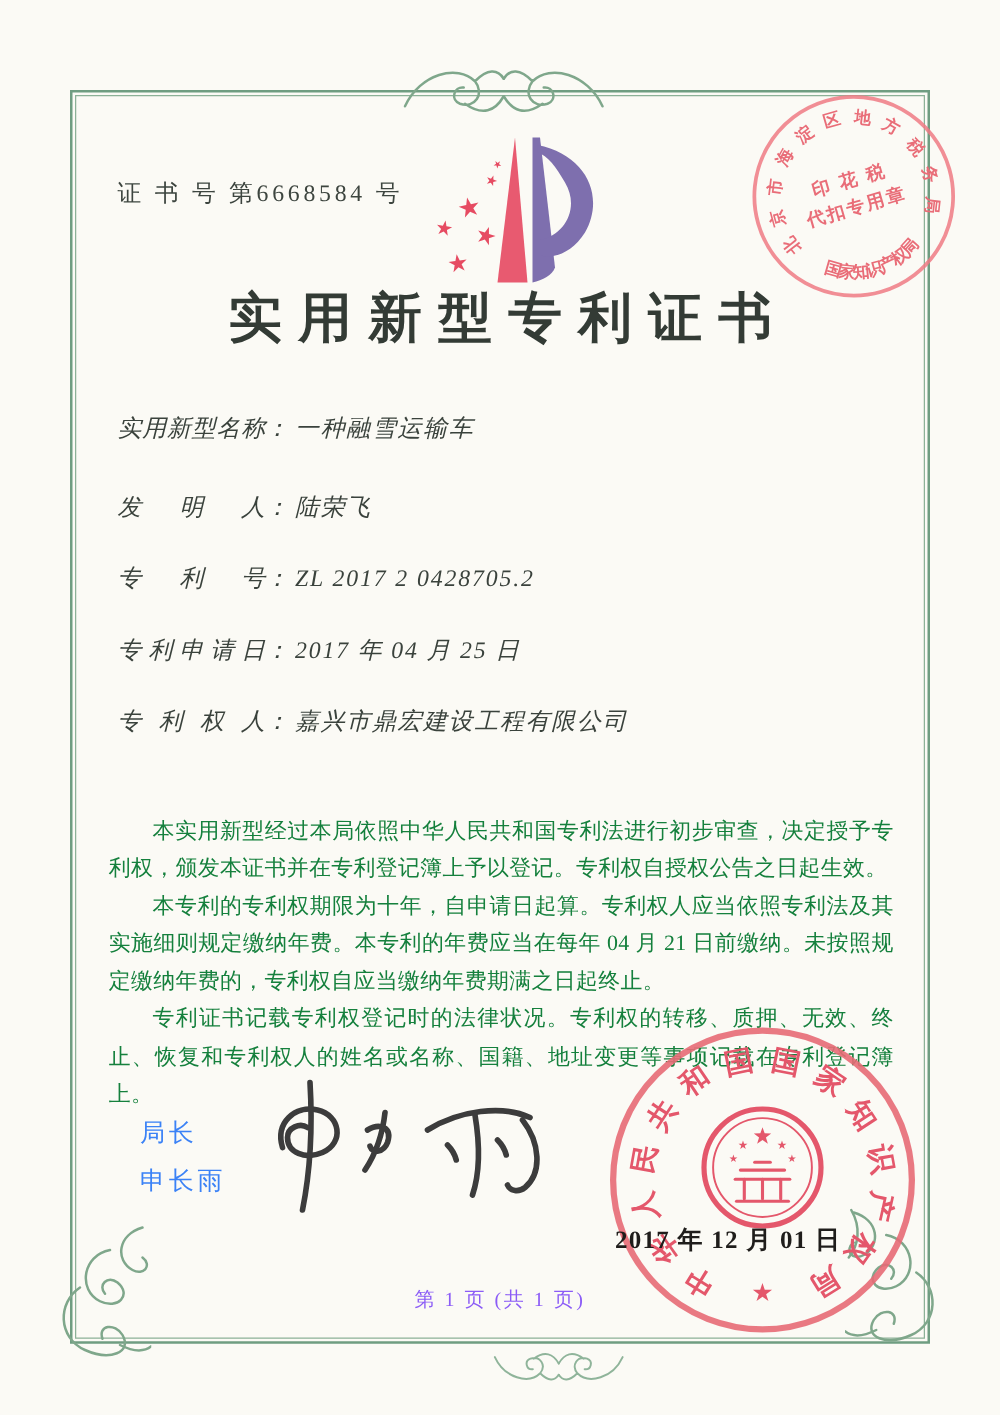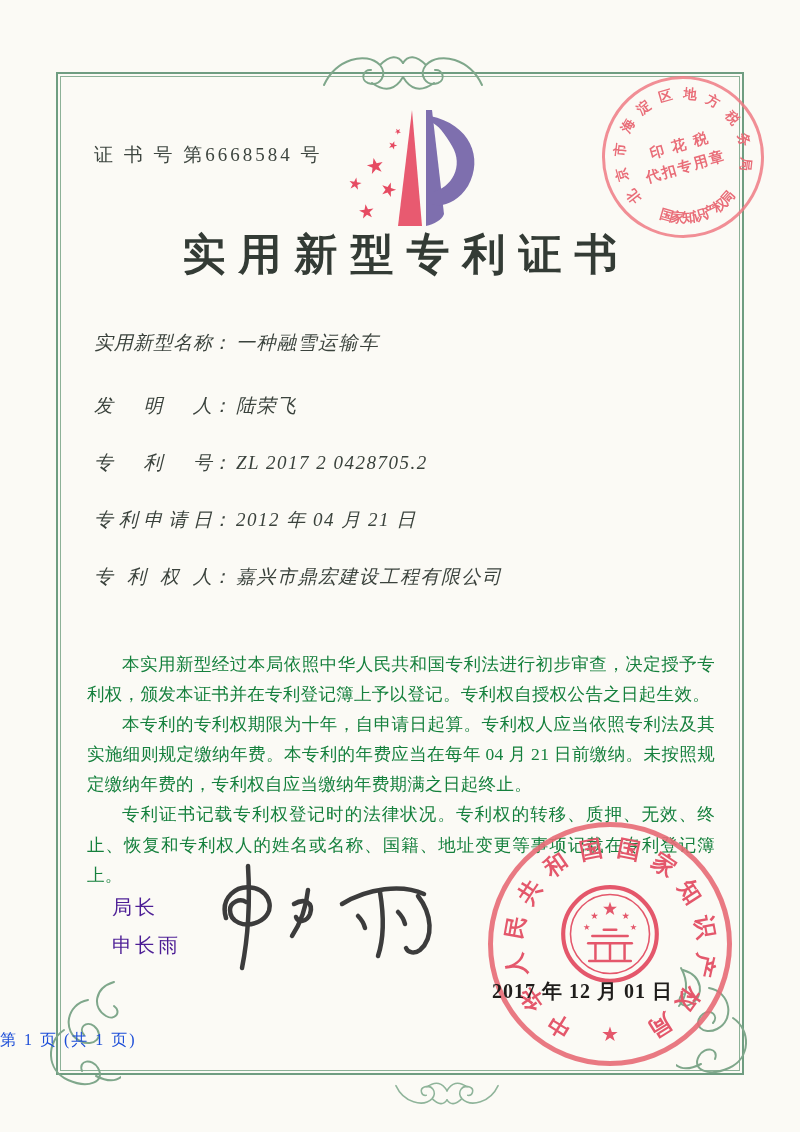--- a/index.html
+++ b/index.html
@@ -26,21 +26,21 @@
   .field.first{height:63px;}
   .lbl{display:inline-block;width:118px;text-align:justify;text-align-last:justify;vertical-align:bottom;}
   .colon{margin-right:5px;}
   .val{letter-spacing:1.5px;}
 
   .paras{position:absolute;left:87px;top:649px;width:628px;font-size:17.5px;
     line-height:1.72;color:#15803d;text-align:justify;}
   .paras p{margin:0;text-indent:2em;letter-spacing:.3px;}
 
   .director{position:absolute;left:112px;top:888px;font-size:20px;line-height:38px;
-    letter-spacing:3px;color:#4c1d95;}
+    letter-spacing:3px;color:#3b82f6;}
 
   .sig{position:absolute;left:196px;top:860px;z-index:3;}
 
   
   .seal-main{position:absolute;left:488px;top:822px;width:244px;height:244px;z-index:5;}
   .seal-ring{position:absolute;inset:0;border:5px solid rgba(231,106,117,.9);border-radius:50%;}
   .seal-arc{position:absolute;inset:0;}
   .seal-arc span{position:absolute;font-size:23px;font-weight:700;color:#e4576b;
     font-family:"Liberation Sans","DejaVu Sans",sans-serif;}
   .seal-star{position:absolute;left:50%;top:calc(50% + 90px);transform:translate(-50%,-50%);
@@ -53,22 +53,22 @@
   .seal-tax{position:absolute;left:602px;top:76px;width:162px;height:162px;
     transform:rotate(-16deg);z-index:5;}
   .tax-ring{position:absolute;inset:0;border:3px solid rgba(239,122,132,.85);border-radius:50%;}
   .tax-arc{position:absolute;inset:0;}
   .tax-arc span{position:absolute;font-size:13.5px;font-weight:600;color:#e96d78;
     font-family:"Liberation Sans","DejaVu Sans",sans-serif;}
   .tax-center{position:absolute;left:0;top:50%;width:100%;transform:translateY(-52%);
     text-align:center;color:#e96d78;font-weight:600;font-size:14.5px;line-height:1.55;
     letter-spacing:2px;font-family:"Liberation Sans","DejaVu Sans",sans-serif;}
 
-  .footer{position:absolute;left:0;top:1030px;width:100%;text-align:left;
-    font-size:16px;color:#1d4ed8;letter-spacing:2px;}
+  .footer{position:absolute;left:0;top:1030px;width:100%;text-align:center;
+    font-size:16px;color:#8b5cf6;letter-spacing:2px;}
 
   .ornament{position:absolute;}
 </style>
 </head>
 <body>
 
 <div class="page">
 
   <div class="frame"></div>
 
@@ -127,21 +127,21 @@
     <div class="field first">
       <span class="lbl">实用新型名称</span><span class="colon">：</span><span class="val">一种融雪运输车</span>
     </div>
     <div class="field">
       <span class="lbl">发明人</span><span class="colon">：</span><span class="val">陆荣飞</span>
     </div>
     <div class="field">
       <span class="lbl">专利号</span><span class="colon">：</span><span class="val">ZL 2017 2 0428705.2</span>
     </div>
     <div class="field">
-      <span class="lbl">专利申请日</span><span class="colon">：</span><span class="val">2012 年 04 月 21 日</span>
+      <span class="lbl">专利申请日</span><span class="colon">：</span><span class="val">2017 年 04 月 25 日</span>
     </div>
     <div class="field">
       <span class="lbl">专利权人</span><span class="colon">：</span><span class="val">嘉兴市鼎宏建设工程有限公司</span>
     </div>
   </div>
 
   <div class="paras">
     <p>本实用新型经过本局依照中华人民共和国专利法进行初步审查，决定授予专利权，颁发本证书并在专利登记簿上予以登记。专利权自授权公告之日起生效。</p>
     <p>本专利的专利权期限为十年，自申请日起算。专利权人应当依照专利法及其实施细则规定缴纳年费。本专利的年费应当在每年 04 月 21 日前缴纳。未按照规定缴纳年费的，专利权自应当缴纳年费期满之日起终止。</p>
     <p>专利证书记载专利权登记时的法律状况。专利权的转移、质押、无效、终止、恢复和专利权人的姓名或名称、国籍、地址变更等事项记载在专利登记簿上。</p>

